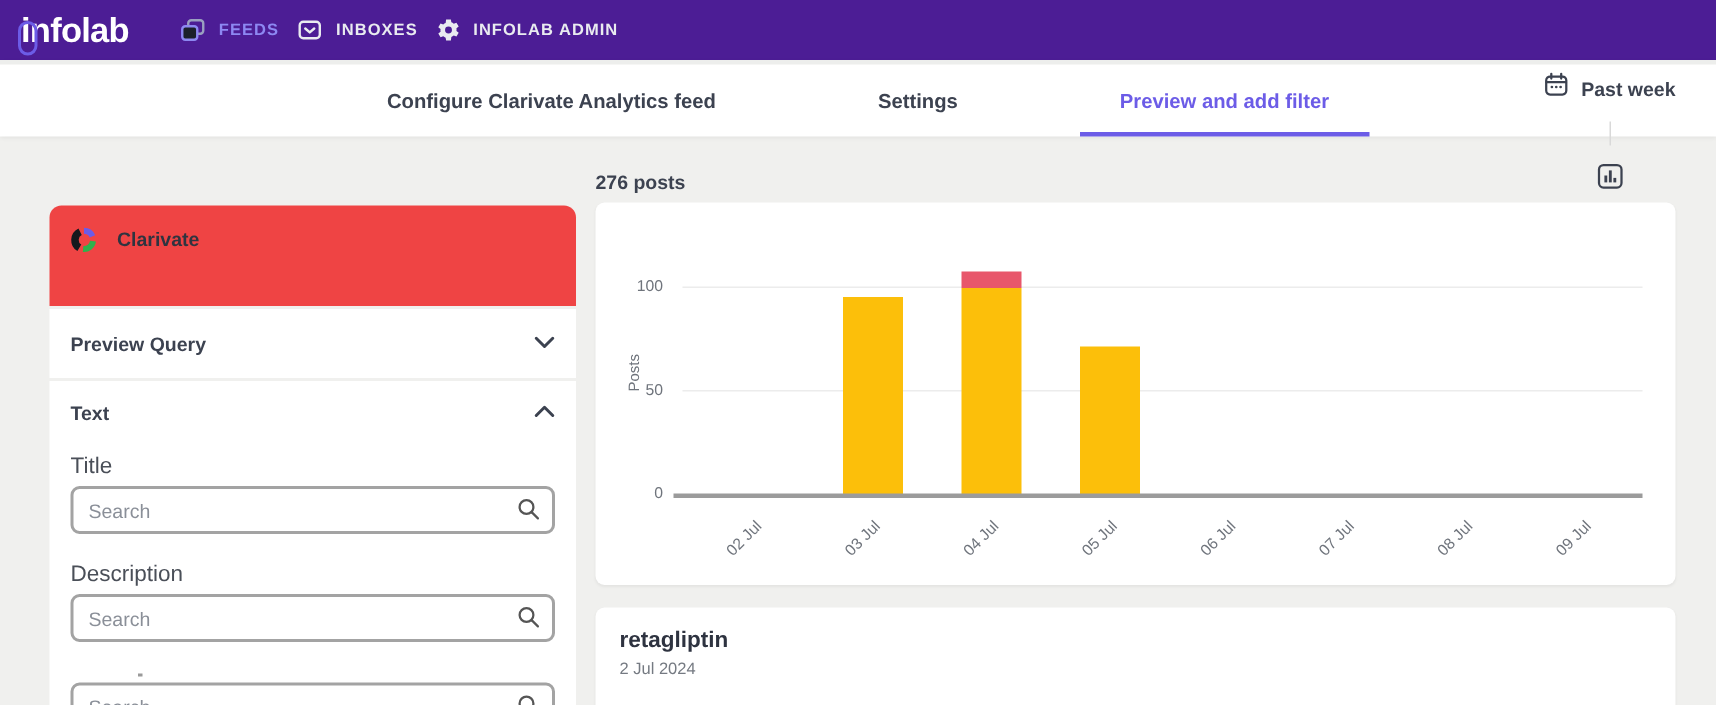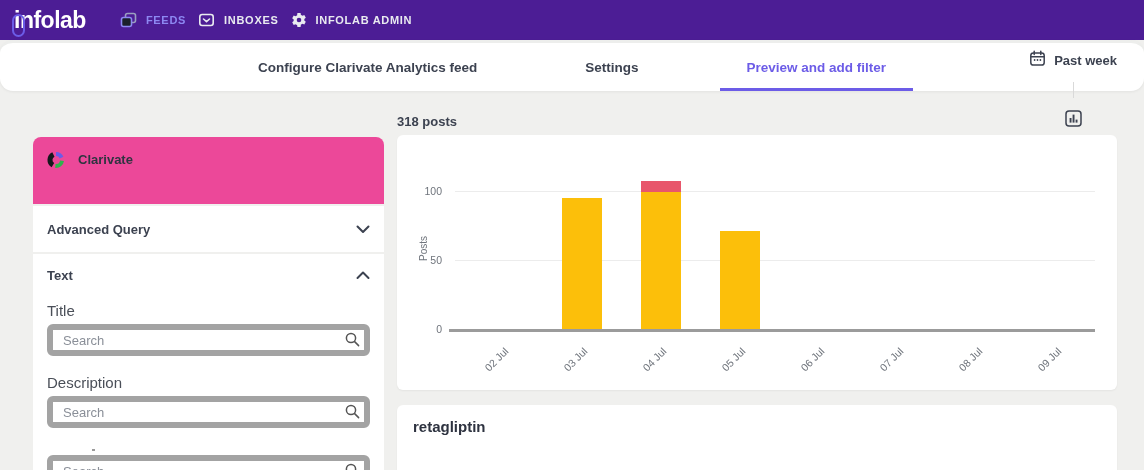--- a/index.html
+++ b/index.html
@@ -11,39 +11,39 @@
         position:relative;cursor:pointer;}
   .logo .tube{position:absolute;left:-2px;top:7px;width:9px;height:19px;border:2px solid #6c5ce7;
         border-radius:7px;}
   .nav{display:flex;align-items:center;gap:12px;}
   .nav-item{display:flex;align-items:center;gap:9px;font-size:11px;font-weight:bold;
         letter-spacing:.7px;color:#e9ebf0;cursor:pointer;text-transform:uppercase;}
   .nav-item.active{color:#8d88f2;}
   .nav-item svg{display:block;}
   
   .tabstrip{height:48px;background:#fff;border-top:3px solid #edeeec;display:flex;
-        justify-content:center;gap:54px;box-shadow:0 1px 3px rgba(0,0,0,.06);position:relative;border-radius:13px;}
+        justify-content:center;gap:54px;box-shadow:0 1px 3px rgba(0,0,0,.06);position:relative;}
   .tab{display:flex;align-items:center;padding:0 27px;font-size:13.5px;font-weight:600;
         color:#3c4250;position:relative;cursor:pointer;}
   .tab.active{color:#6c5ce7;}
   .tab.active::after{content:"";position:absolute;left:0;right:0;bottom:0;height:3px;
         background:#6c5ce7;}
   
   .sidebar{position:absolute;left:33px;top:137px;width:351px;}
-  .src-card{background:#ec4899;border-radius:8px 8px 0 0;height:53px;display:flex;
+  .src-card{background:#ef4444;border-radius:8px 8px 0 0;height:53px;display:flex;
         align-items:flex-start;padding:14px 14px 0;gap:13px;margin-bottom:2px;}
   .src-name{font-size:13px;font-weight:600;color:#2f3440;line-height:18px;}
   .section-row{background:#fff;height:46px;display:flex;align-items:center;
         justify-content:space-between;padding:0 14px;margin-bottom:2px;cursor:pointer;}
   .section-label{font-size:13px;font-weight:bold;color:#3c4250;}
   .text-card{background:#fff;padding:0 14px;height:340px;}
   .text-head{height:42px;display:flex;align-items:center;justify-content:space-between;cursor:pointer;}
   .field-label{font-size:15px;font-weight:normal;color:#4a4f58;margin:6px 0 5px;}
   .input-wrap{position:relative;}
-  .input-wrap input{width:100%;box-sizing:border-box;height:32px;border:6px solid #a3a3a3;
+  .input-wrap input{width:100%;box-sizing:border-box;height:32px;border:2px solid #a3a3a3;
         border-radius:6px;padding:0 34px 0 10px;font-size:13px;color:#333;outline:none;
         font-family:"Liberation Sans",sans-serif;}
   .input-wrap input::placeholder{color:#8a8f98;}
   .input-wrap .mag{position:absolute;right:9px;top:7px;}
   .frag-dot{width:3px;height:2px;background:#9a9a9a;margin:21px 0 4px 45px;}
   .gap12{height:12px;}
   
   .main-head{position:absolute;left:397px;top:108px;width:720px;height:26px;display:flex;
         justify-content:space-between;align-items:center;}
   .post-count{font-size:13px;font-weight:bold;color:#3c4250;}
@@ -120,21 +120,21 @@
       <svg width="18" height="18" viewBox="0 0 18 18" fill="none">
         <path d="M9 2.9 A6.1 6.1 0 0 1 14.6 6.6" stroke="#6c5ce7" stroke-width="4"></path>
         <path d="M15 9.8 A6.1 6.1 0 0 1 8.4 15.05" stroke="#2fb24c" stroke-width="4"></path>
         <path d="M5.9 14.2 A6.1 6.1 0 0 1 6.4 3.5" stroke="#16181d" stroke-width="5"></path>
       </svg>
     </span>
     <span class="src-name">Clarivate</span>
   </div>
 
   <div class="section-row">
-    <span class="section-label">Advanced Query</span>
+    <span class="section-label">Preview Query</span>
     <span>
       <svg width="14" height="9" viewBox="0 0 14 9" fill="none">
         <path d="M1.5 1.5 L7 7 L12.5 1.5" stroke="#3c4250" stroke-width="2" stroke-linecap="round" stroke-linejoin="round"></path>
       </svg>
     </span>
   </div>
 
   <div class="text-card">
     <div class="text-head">
       <span class="section-label">Text</span>
@@ -175,21 +175,21 @@
         <svg width="17" height="17" viewBox="0 0 17 17" fill="none">
           <circle cx="7" cy="7" r="4.6" stroke="#555" stroke-width="1.5"></circle>
           <path d="M10.6 10.6 L14.6 14.6" stroke="#555" stroke-width="1.5" stroke-linecap="round"></path>
         </svg>
       </span>
     </div>
   </div>
 </aside>
 
 <div class="main-head">
-  <span class="post-count">318 posts</span>
+  <span class="post-count">276 posts</span>
   <div class="controls">
     <span class="ctl" style="gap:8px;">
       <span>
         <svg width="17" height="17" viewBox="0 0 17 17" fill="none">
           <rect x="1.8" y="3" width="13.4" height="12" rx="2.6" stroke="#3c4250" stroke-width="1.5"></rect>
           <path d="M5.2 1.2v3.2 M11.8 1.2v3.2 M2 6.8h13" stroke="#3c4250" stroke-width="1.5" stroke-linecap="round"></path>
           <circle cx="5.6" cy="10" r="0.9" fill="#3c4250"></circle>
           <circle cx="8.5" cy="10" r="0.9" fill="#3c4250"></circle>
           <circle cx="11.4" cy="10" r="0.9" fill="#3c4250"></circle>
         </svg>
@@ -271,13 +271,14 @@
       <span class="xlabel" style="right: 355.5px;">05 Jul</span>
       <span class="xlabel" style="right: 276.5px;">06 Jul</span>
       <span class="xlabel" style="right: 197.5px;">07 Jul</span>
       <span class="xlabel" style="right: 118.5px;">08 Jul</span>
       <span class="xlabel" style="right: 39.5px;">09 Jul</span>
     </div>
 </div>
 
 <div class="post-card">
   <div class="post-title">retagliptin</div>
+  <div class="post-date">2 Jul 2024</div>
 </div>
 
 </body></html>

